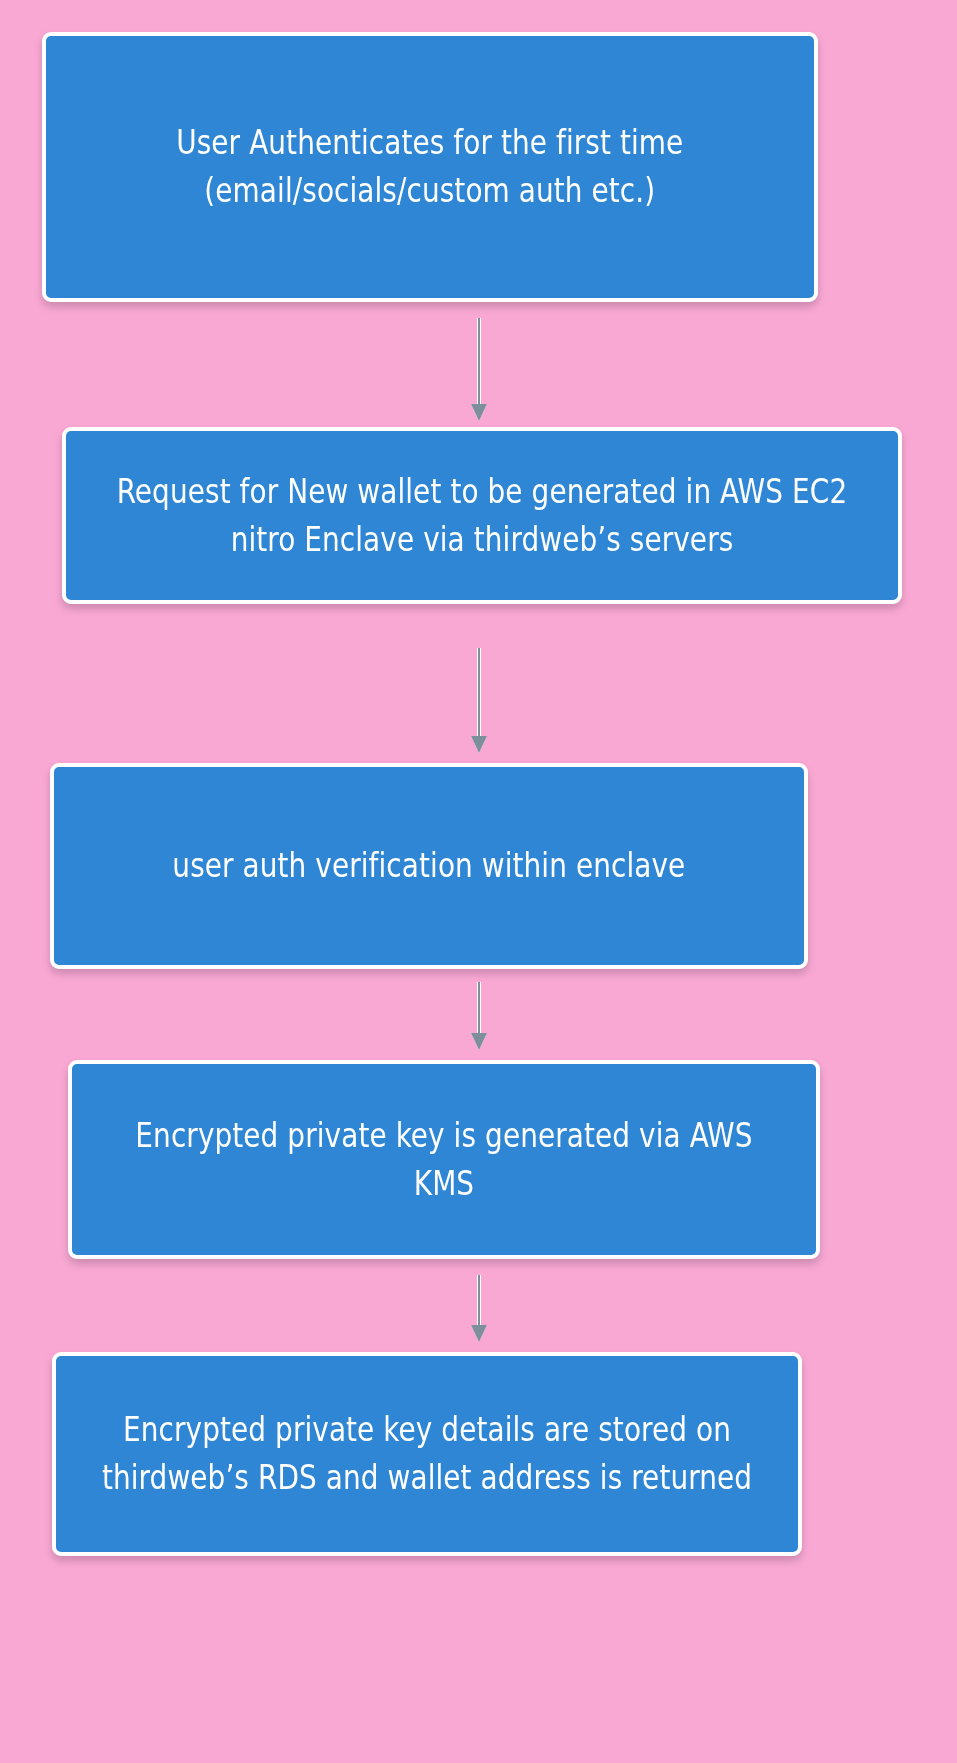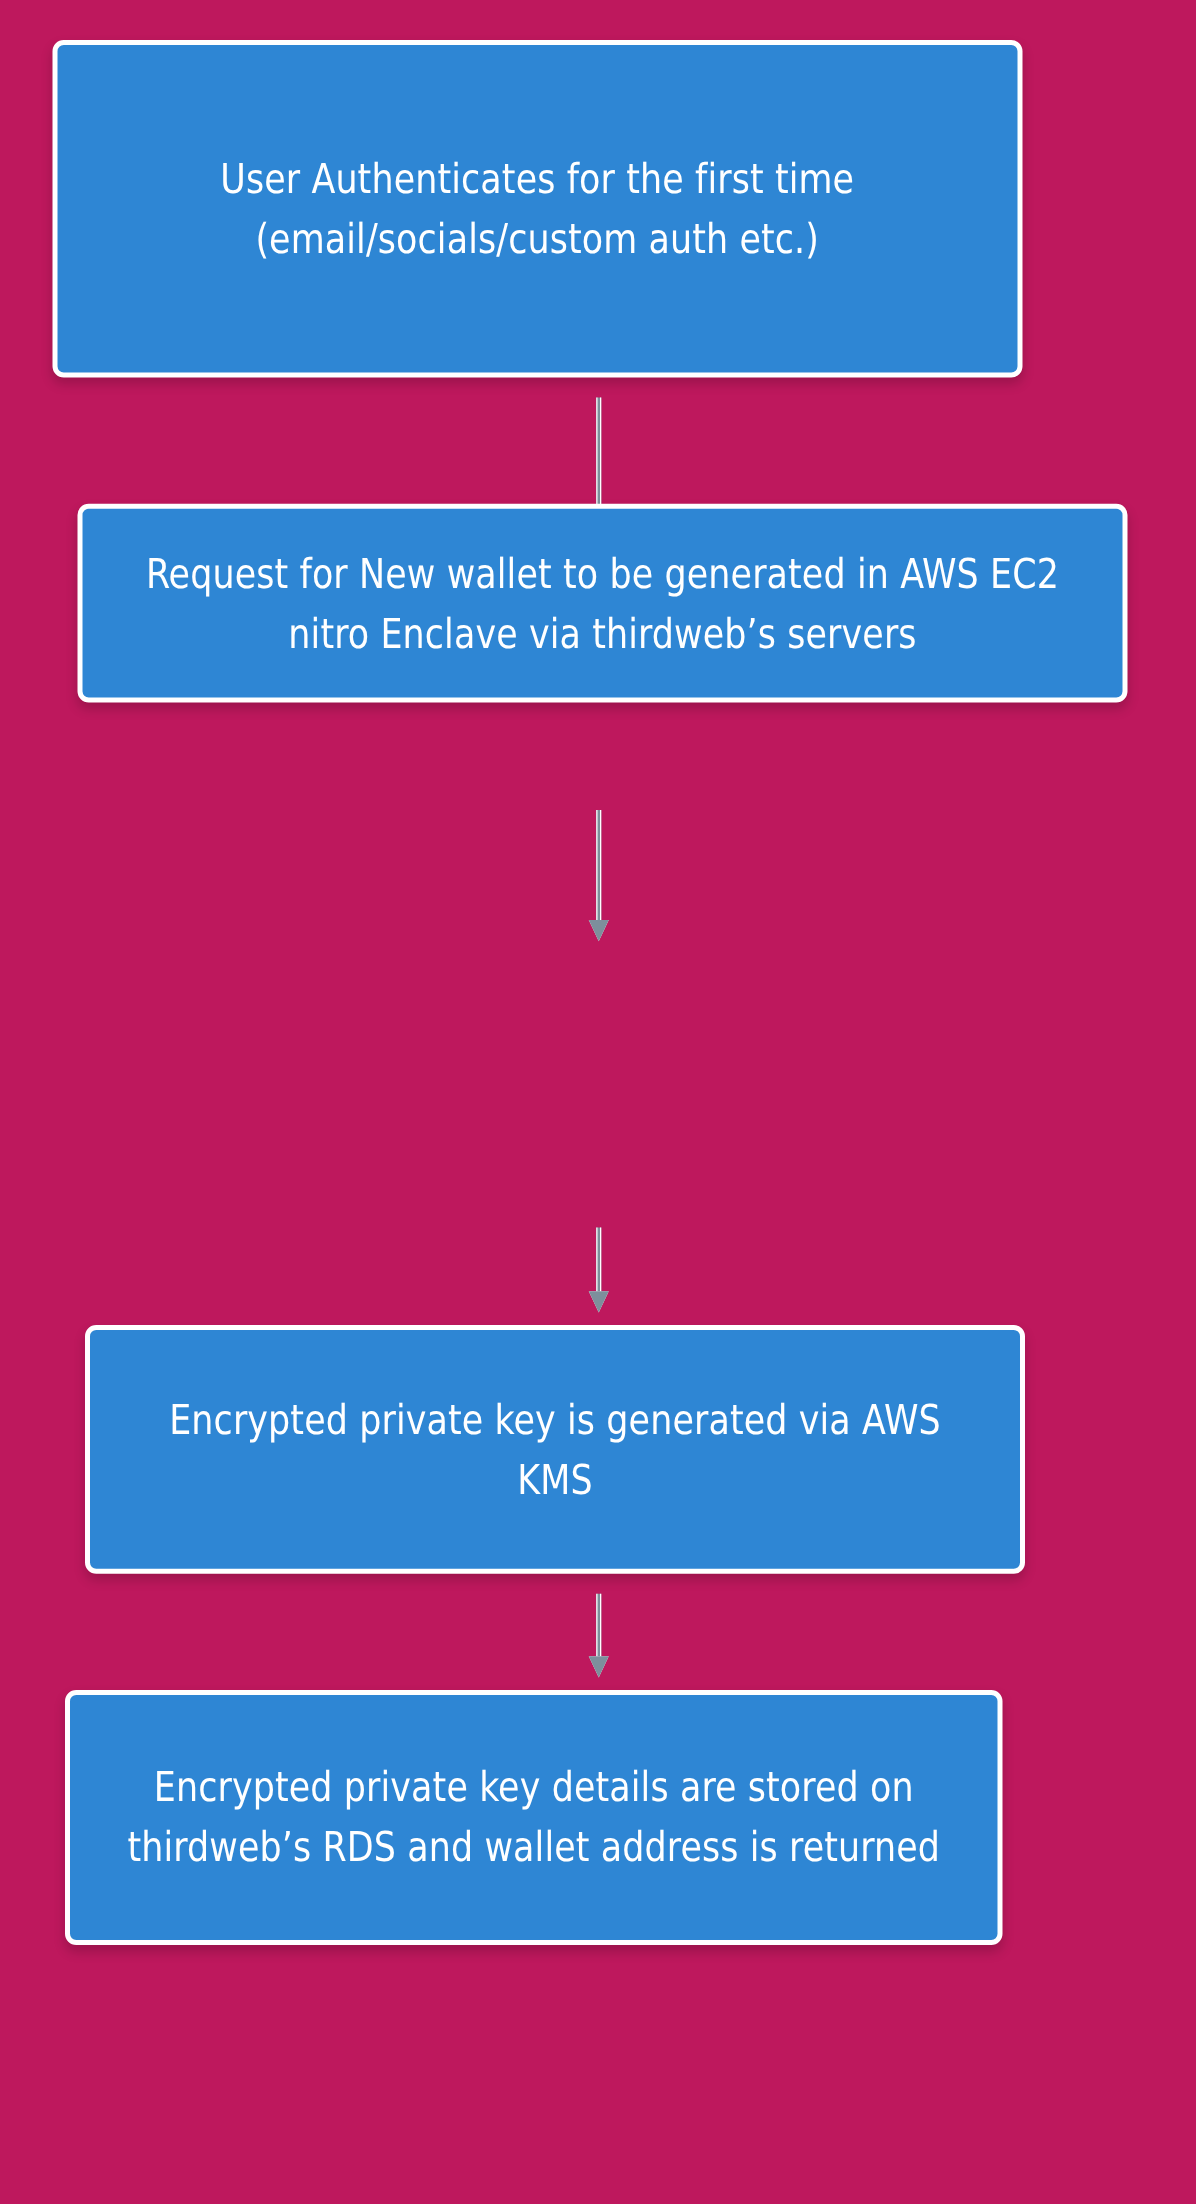--- a/index.html
+++ b/index.html
@@ -4,21 +4,21 @@
 <style>
   html, body {
     margin: 0;
     padding: 0;
     background: #4a6670;
   }
   #canvas {
     position: relative;
     width: 957px;
     height: 1763px;
-    background: #be185d;
+    background: #f9a8d4;
     overflow: hidden;
     font-family: "DejaVu Sans Condensed", "Liberation Sans Narrow", "Liberation Sans", sans-serif;
   }
 
   
   .node {
     position: absolute;
     box-sizing: border-box;
     background: #2e86d4;
     border: 4px solid #ffffff;
@@ -36,21 +36,21 @@
     font-weight: 400;
     letter-spacing: 0.1px;
     padding: 0 18px;
     white-space: pre-line;
     transform: scaleX(0.94);
     transform-origin: center;
   }
 
   
   #node-0 { left: 42px;  top: 32px;   width: 776px; height: 270px; }
-  #node-1 { left: 62px;  top: 403px;  width: 840px; height: 159px; }
+  #node-1 { left: 62px;  top: 427px;  width: 840px; height: 177px; }
   #node-2 { left: 50px;  top: 763px;  width: 758px; height: 206px; }
   #node-3 { left: 68px;  top: 1060px; width: 752px; height: 199px; }
   #node-4 { left: 52px;  top: 1352px; width: 750px; height: 204px; justify-content: center; }
 
   
   .connector {
     position: absolute;
     left: 471px;
     width: 16px;
   }
@@ -99,20 +99,23 @@
 
   <div class="node" id="node-1">
     <span class="node-label">Request for New wallet to be generated in AWS EC2 nitro Enclave via thirdweb’s servers</span>
   </div>
 
   <div class="connector" id="conn-1">
     <span class="stem"></span>
     <span class="head"></span>
   </div>
 
+  <div class="node" id="node-2">
+    <span class="node-label">user auth verification within enclave</span>
+  </div>
 
   <div class="connector" id="conn-2">
     <span class="stem"></span>
     <span class="head"></span>
   </div>
 
   <div class="node" id="node-3">
     <span class="node-label">Encrypted private key is generated via AWS KMS</span>
   </div>
 

